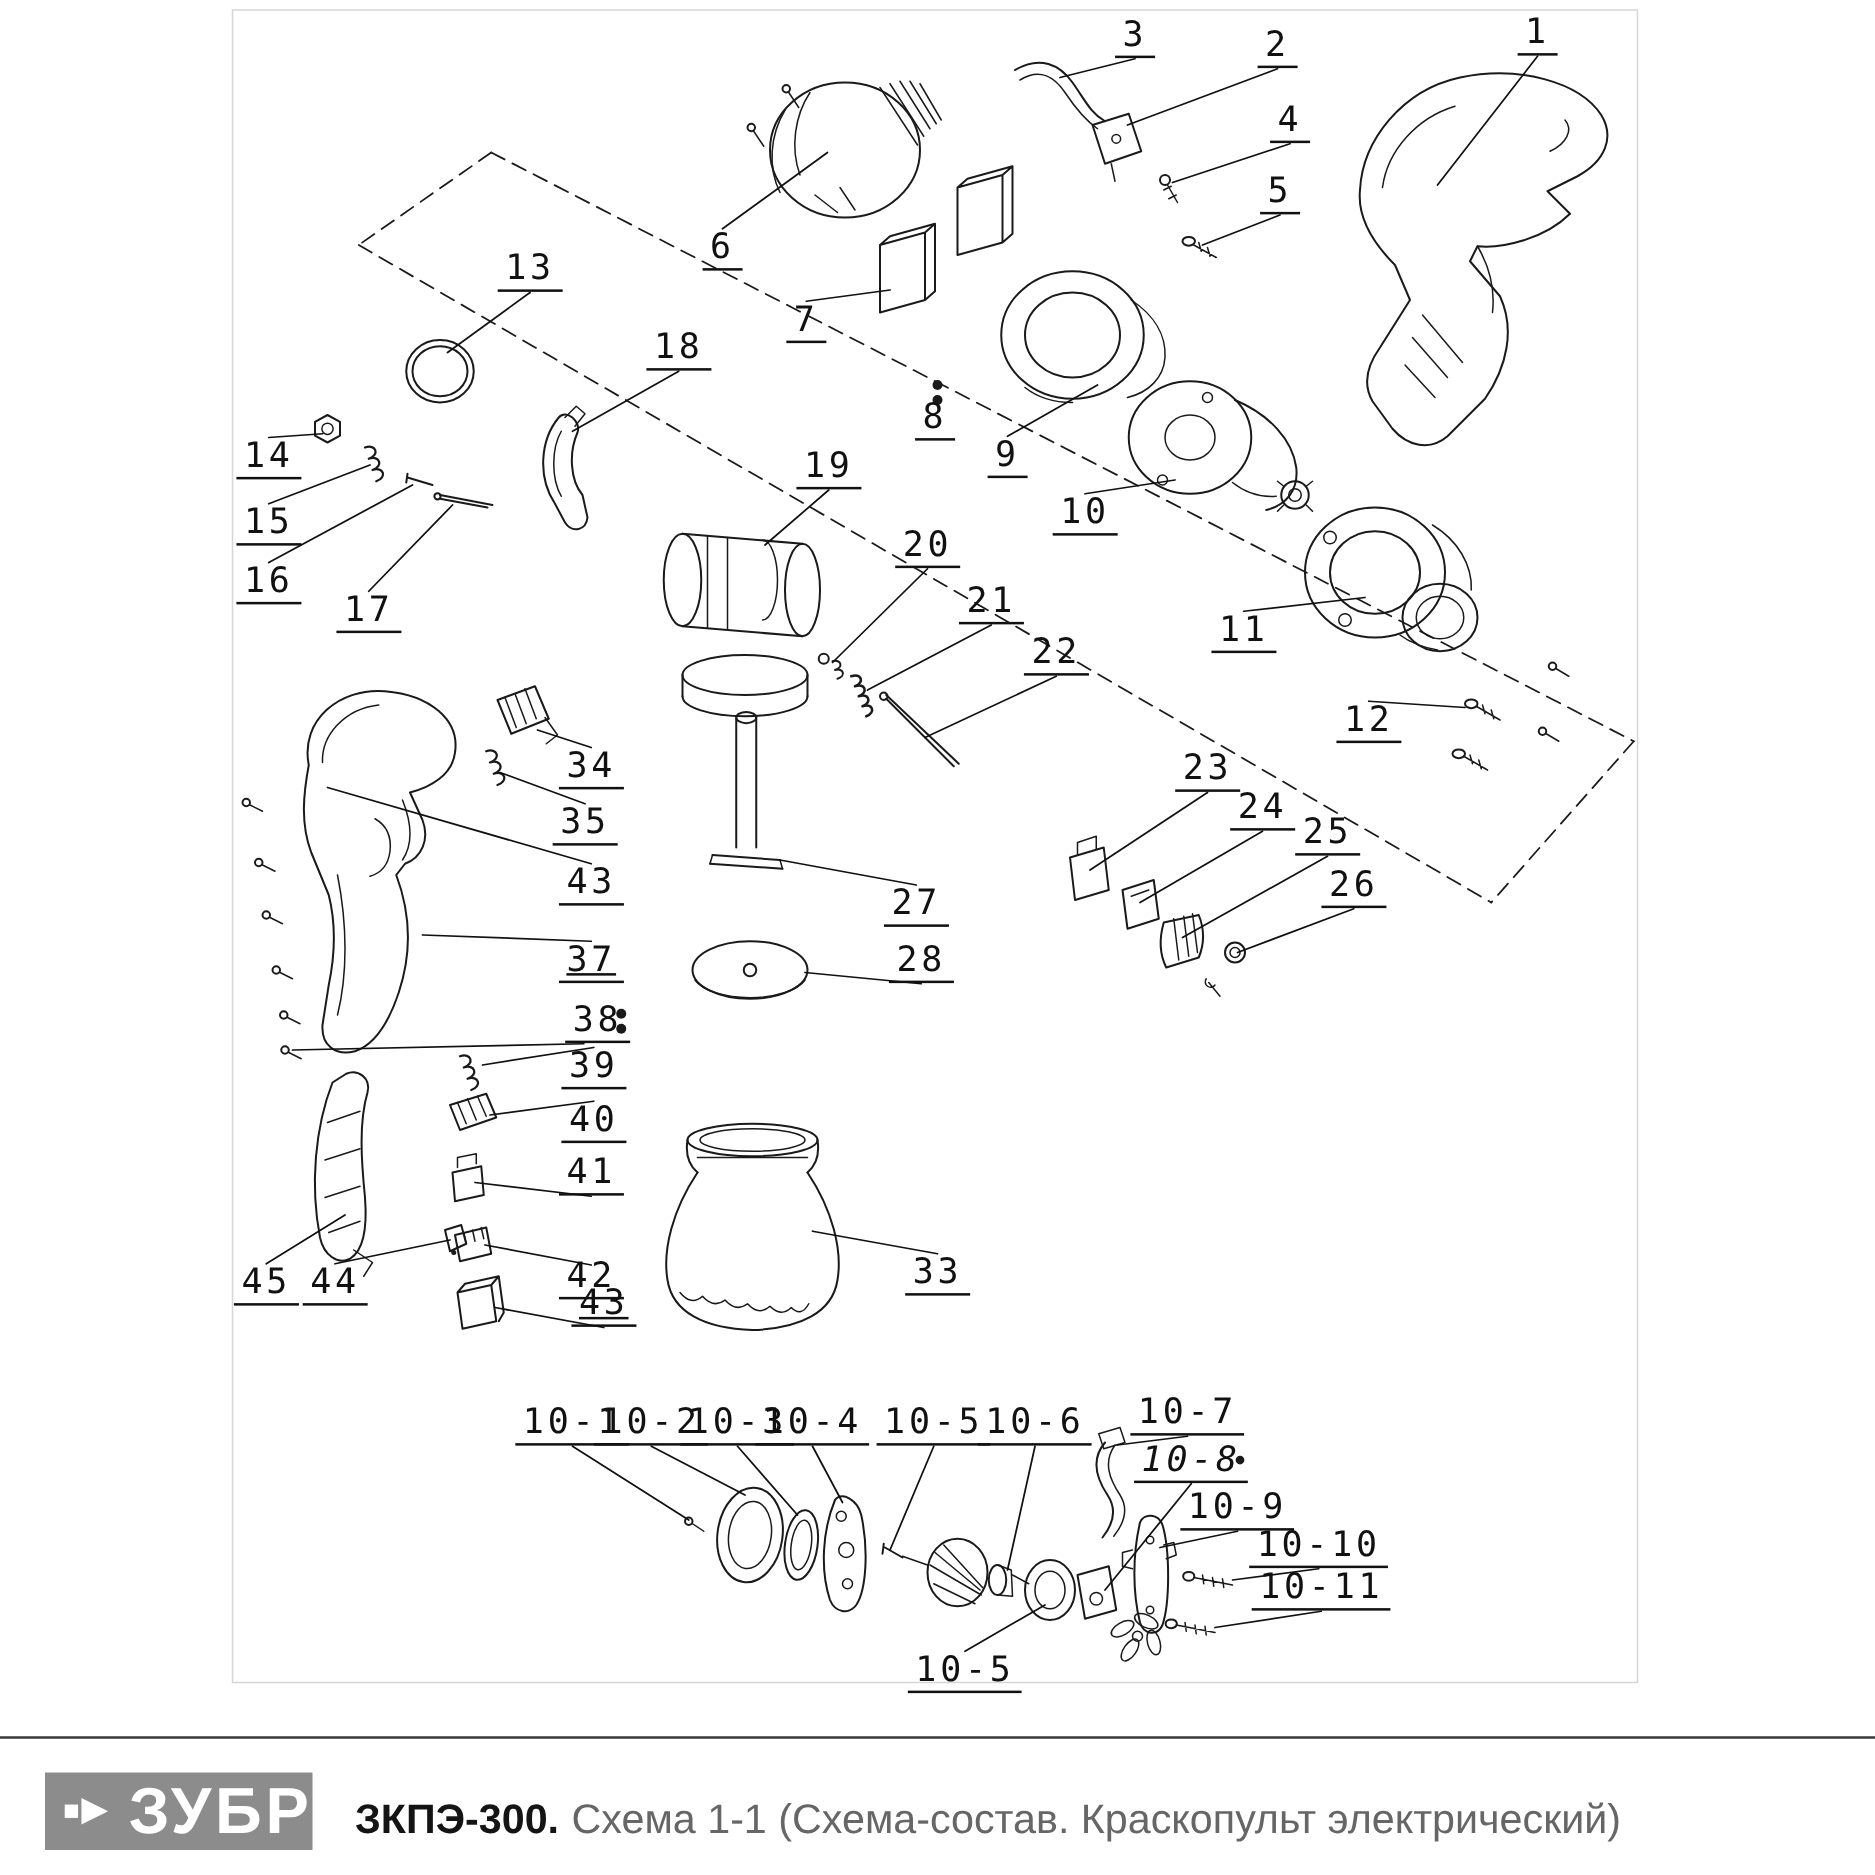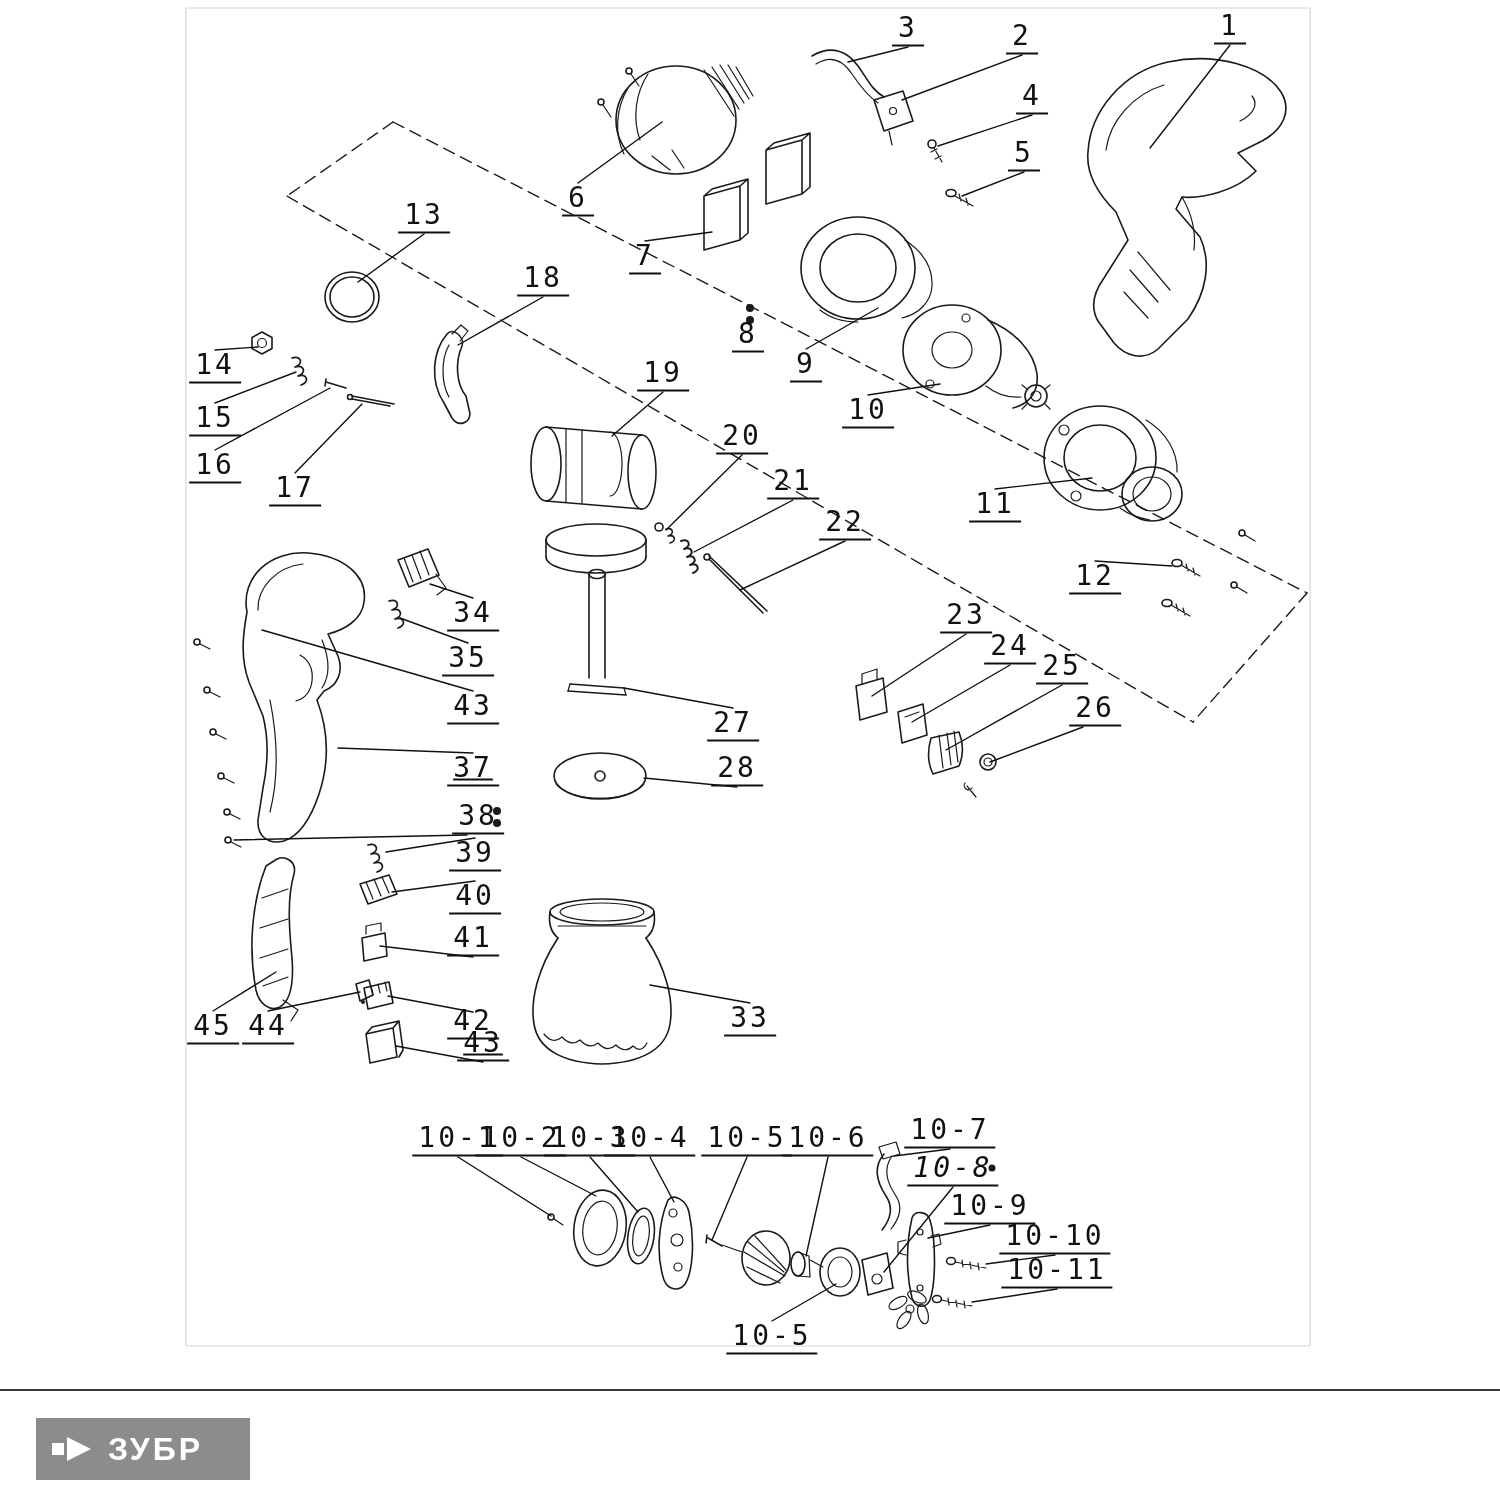--- a/index.html
+++ b/index.html
@@ -7,21 +7,21 @@
         font-family:"DejaVu Sans",sans-serif;}
   .diagram-svg{position:absolute;left:0;top:0;width:1500px;height:1500px;}
   .callout-layer{position:absolute;left:0;top:0;width:1500px;height:1500px;pointer-events:none;}
   .callout{position:absolute;transform:translate(-50%,-50%);
            font-family:"DejaVu Sans Mono",monospace;font-size:28px;line-height:1;
            color:#111;letter-spacing:3px;white-space:nowrap;
            border-bottom:2px solid #111;padding:0 6px 3px 6px;}
   .footer-rule{position:absolute;left:0;top:1389px;width:1500px;border-top:2px solid #3a3a3a;}
   .logo{position:absolute;left:36px;top:1418px;width:214px;height:62px;
         display:flex;align-items:center;gap:12px;padding-left:14px;box-sizing:border-box;}
-  .logo-text{color:#ffffff;font-weight:bold;font-size:32px;letter-spacing:3px;
+  .logo-text{color:#ffffff;font-weight:bold;font-size:52px;letter-spacing:3px;
              font-family:"Liberation Sans",sans-serif;}
   .caption{position:absolute;left:284px;top:1436px;font-size:33px;white-space:nowrap;
            font-family:"Liberation Sans",sans-serif;}
   .caption .model{font-weight:bold;color:#141414;}
   .caption .subtitle{color:#666666;font-weight:400;margin-left:10px;}
 </style>
 </head>
 <body>
 
 <div class="page">
@@ -397,21 +397,21 @@
       <div class="callout" style="left: 215px; top: 467px;">16</div>
       <div class="callout" style="left: 295px; top: 490px;">17</div>
       <div class="callout" style="left: 543px; top: 280px;">18</div>
       <div class="callout" style="left: 663px; top: 375px;">19</div>
       <div class="callout" style="left: 742px; top: 438px;">20</div>
       <div class="callout" style="left: 793px; top: 483px;">21</div>
       <div class="callout" style="left: 845px; top: 524px;">22</div>
       <div class="callout" style="left: 966px; top: 617px;">23</div>
       <div class="callout" style="left: 1010px; top: 648px;">24</div>
       <div class="callout" style="left: 1062px; top: 668px;">25</div>
-      <div class="callout" style="left: 1083px; top: 710px; margin-left: 12px;">26</div>
+      <div class="callout" style="left: 1083px; top: 710px;">26</div>
       <div class="callout" style="left: 733px; top: 725px;">27</div>
       <div class="callout" style="left: 737px; top: 770px;">28</div>
       <div class="callout" style="left: 750px; top: 1020px;">33</div>
       <div class="callout" style="left: 473px; top: 615px;">34</div>
       <div class="callout" style="left: 468px; top: 660px;">35</div>
       <div class="callout" style="left: 473px; top: 708px;">43</div>
       <div class="callout" style="left: 473px; top: 770px; text-decoration: underline;">37</div>
       <div class="callout" style="left: 478px; top: 818px;">38</div>
       <div class="callout" style="left: 475px; top: 855px;">39</div>
       <div class="callout" style="left: 475px; top: 898px;">40</div>
@@ -437,14 +437,17 @@
   <div class="footer-rule"></div>
 
   <div class="logo" id="logo-block" style="background: rgb(140, 140, 140);">
     <svg width="46" height="34" viewBox="0 0 46 34">
       <rect x="2" y="11" width="12" height="12" fill="#ffffff"></rect>
       <path d="M17,5 L41,17 L17,29 Z" fill="#ffffff"></path>
     </svg>
     <span class="logo-text">ЗУБР</span>
   </div>
 
+  <div class="caption">
+    <span class="model">ЗКПЭ-300.</span><span class="subtitle">Схема 1-1 (Схема-состав. Краскопульт электрический)</span>
+  </div>
 
 </div>
 
 </body></html>

